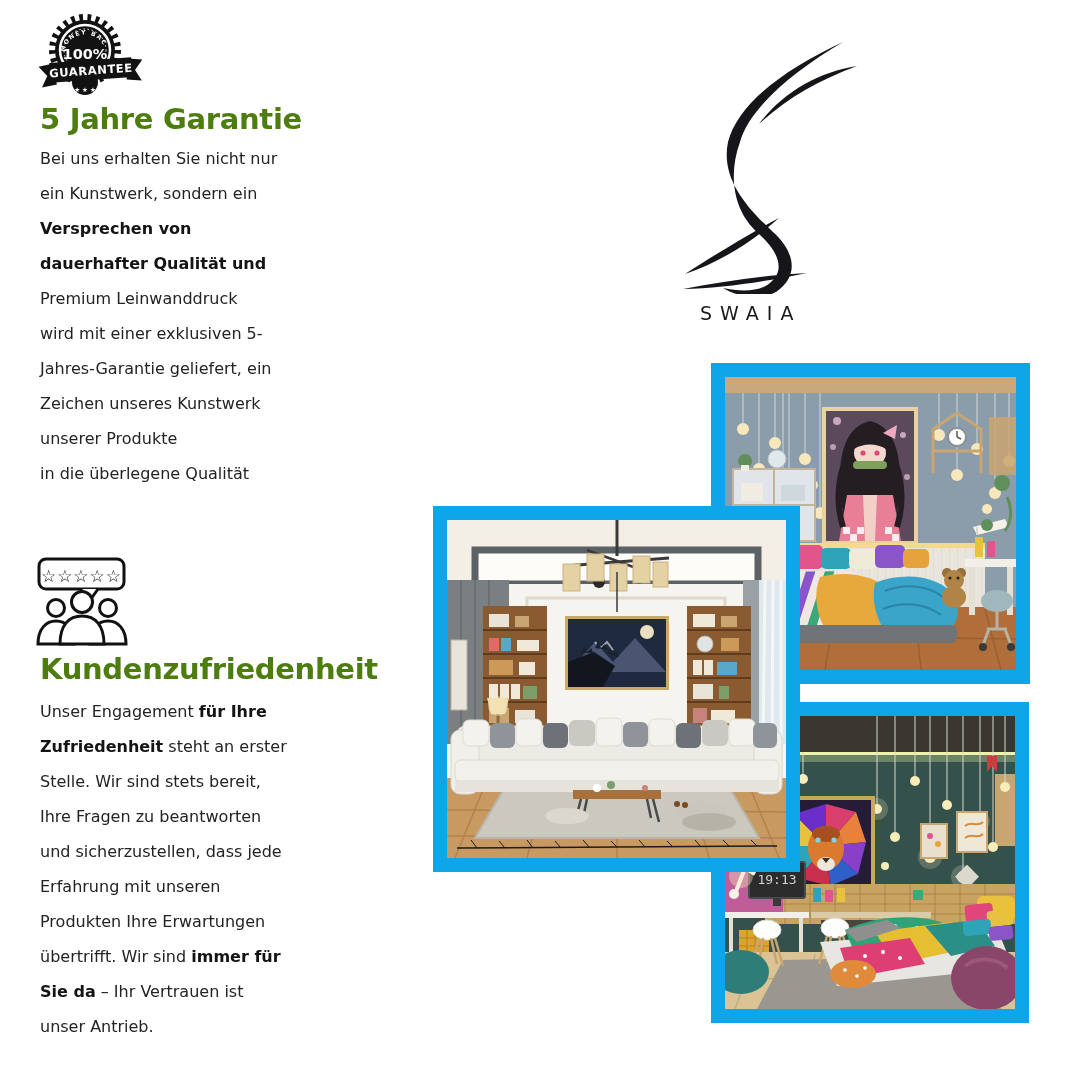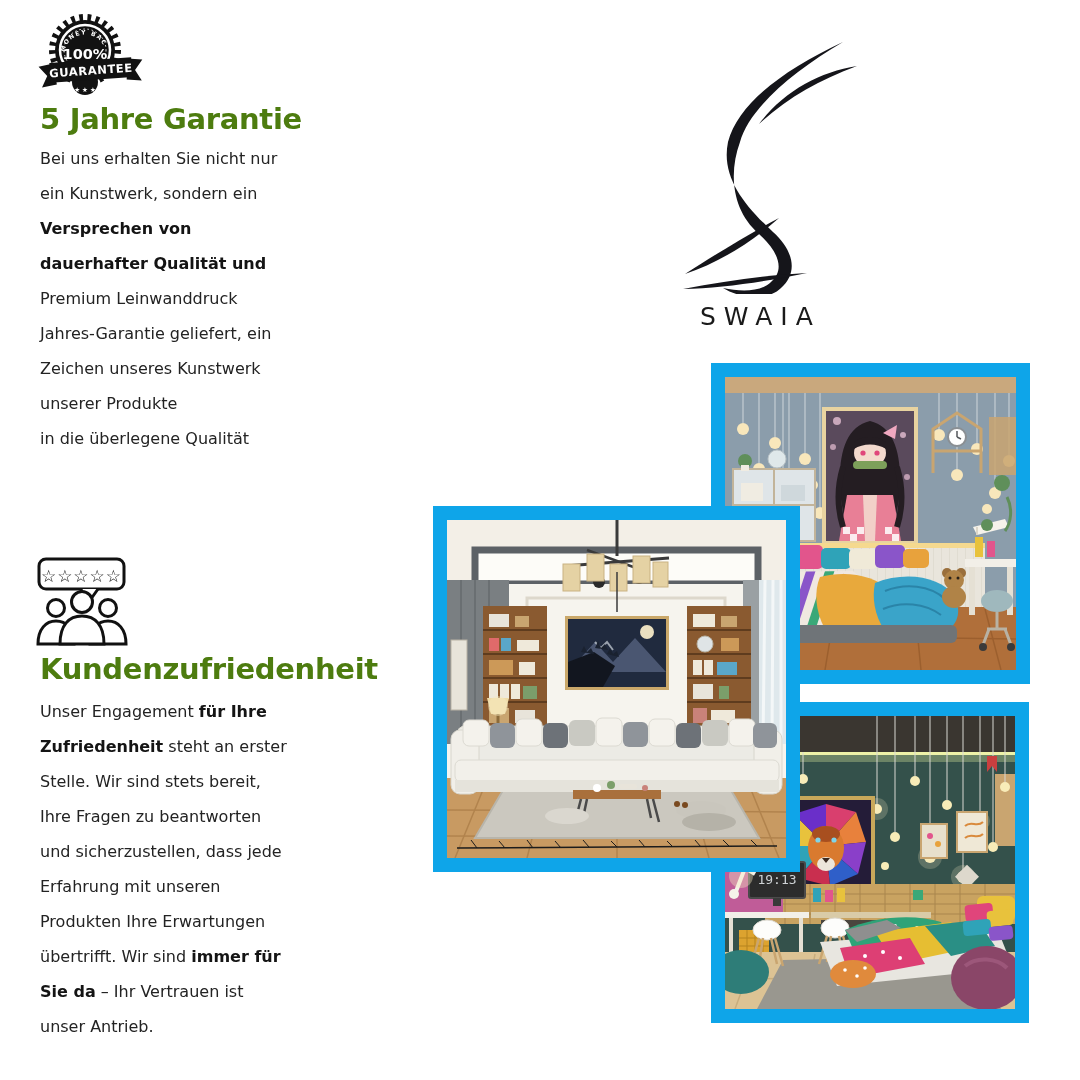--- a/index.html
+++ b/index.html
@@ -8,21 +8,21 @@
   .abs{position:absolute;}
   
   .h1{font-size:29px;font-weight:800;letter-spacing:-0.3px;color:#4d7c0f;white-space:nowrap;}
   .para{font-size:16px;line-height:35px;color:#232323;}
   .para div{white-space:nowrap;}
   .para .b{font-weight:700;color:#141414;text-align:center;}
   
   .card{position:absolute;background:#0ea5e9;}
   .card svg{position:absolute;left:14px;top:14px;display:block;}
   
-  .wordmark{font-size:25px;letter-spacing:8px;color:#1a1a1a;font-weight:400;}
+  .wordmark{font-size:19px;letter-spacing:8px;color:#1a1a1a;font-weight:400;}
 </style>
 </head>
 <body>
 
 <div class="canvas">
 
   <svg class="abs" style="left:36px;top:8px" width="110" height="92" viewBox="0 0 110 92">
 
     <circle cx="49" cy="42" r="31" fill="none" stroke="#121212" stroke-width="10" stroke-dasharray="3.5 4.3"></circle>
     <circle cx="49" cy="42" r="30" fill="#121212"></circle>
@@ -47,20 +47,21 @@
     <text x="49" y="84" text-anchor="middle" font-size="6.5" fill="#ffffff">★ ★ ★</text>
   </svg>
 
   <div class="abs h1" style="left:40px;top:102px">5 Jahre Garantie</div>
   <div class="abs para" style="left:40px;top:141px;width:400px">
       <div><span>Bei uns erhalten Sie nicht nur</span></div>
       <div><span>ein Kunstwerk, sondern ein</span></div>
       <div><span class="b">Versprechen von</span></div>
       <div><span class="b">dauerhafter Qualität und</span></div>
       <div><span>Premium Leinwanddruck</span></div>
+      <div><span>wird mit einer exklusiven 5-</span></div>
       <div><span>Jahres-Garantie geliefert, ein</span></div>
       <div><span>Zeichen unseres Kunstwerk</span></div>
       <div><span>unserer Produkte</span></div>
       <div><span>in die überlegene Qualität</span></div>
     </div>
 
   <svg class="abs" style="left:36px;top:556px" width="92" height="90" viewBox="0 0 92 90">
     <rect x="3" y="3" width="85" height="30" rx="7" fill="#ffffff" stroke="#111111" stroke-width="3"></rect>
     <text x="45.5" y="26" text-anchor="middle" font-size="17" letter-spacing="1" fill="#111111">☆☆☆☆☆</text>
     <path d="M62,33 L50,50 L45,33" fill="#ffffff" stroke="#111111" stroke-width="3" stroke-linejoin="round"></path>

